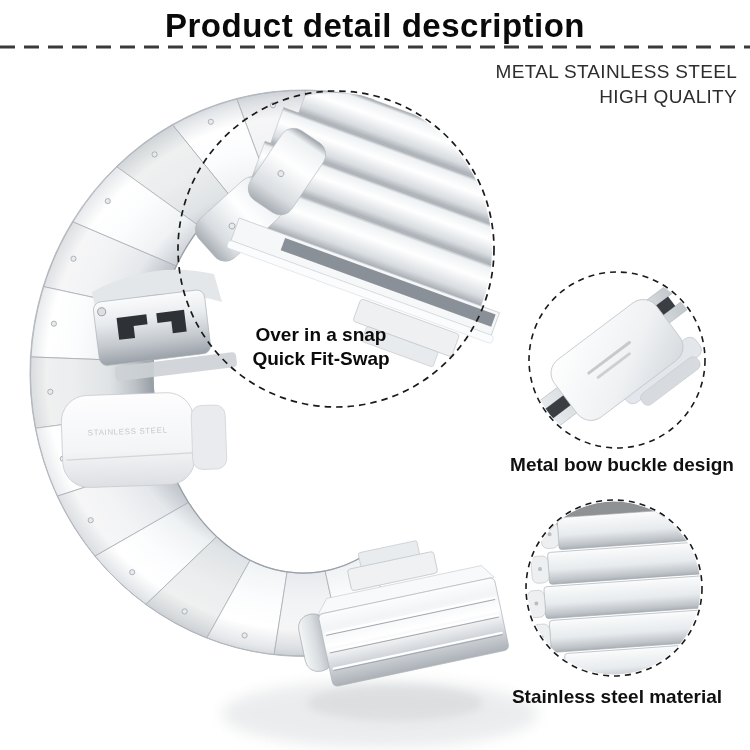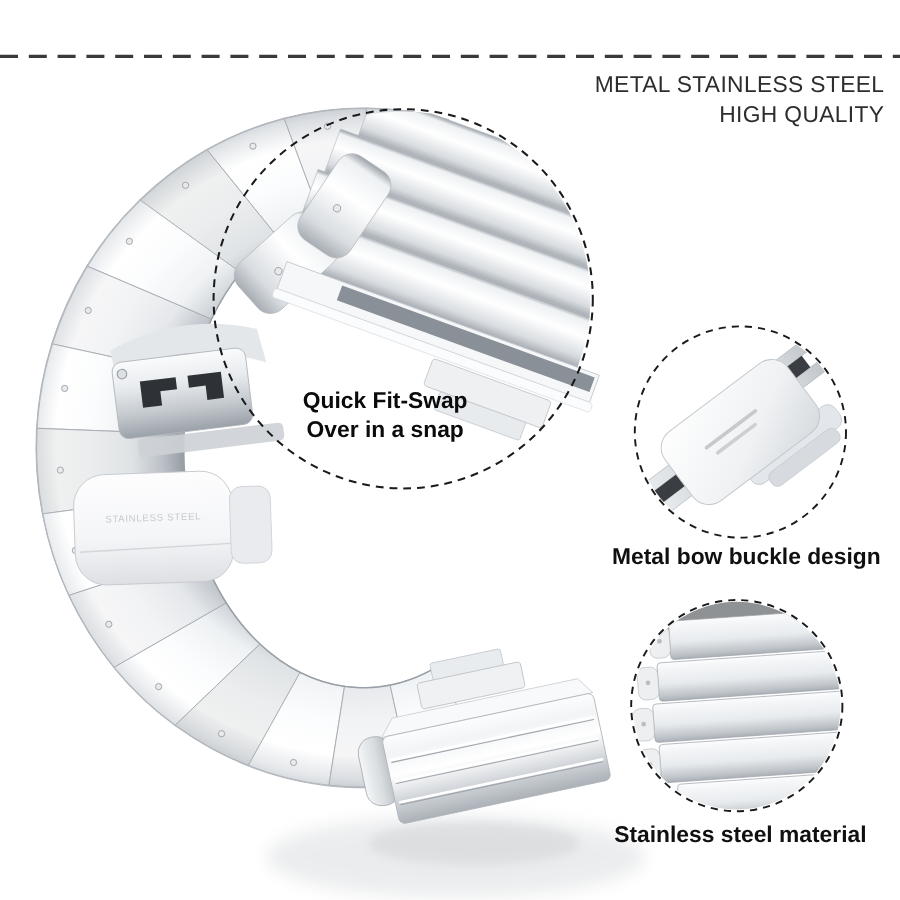--- a/index.html
+++ b/index.html
@@ -237,26 +237,27 @@
           <rect x="530" y="619" width="17" height="27" rx="6" fill="#edeff1" stroke="#b3b8bd" stroke-width="0.5"></rect>
           <circle cx="538.5" cy="632" r="2" fill="#b9bec3"></circle>
           <rect x="560" y="650" width="155" height="32" rx="3" fill="url(#barMatV)" stroke="#9fa5ab" stroke-width="0.6"></rect>
           <rect x="543" y="653" width="17" height="27" rx="6" fill="#edeff1" stroke="#b3b8bd" stroke-width="0.5"></rect>
           <circle cx="551.5" cy="666" r="2" fill="#b9bec3"></circle>
         </g>
     </g>
     <circle cx="614" cy="588" r="88" fill="none" stroke="#1a1a1a" stroke-width="1.6" stroke-dasharray="6 5"></circle>
   </svg>
 
+  <div class="page-title">Product detail description</div>
 
   <div class="tagline">
     <div>METAL STAINLESS STEEL</div>
     <div>HIGH QUALITY</div>
   </div>
 
   <div class="quickfit">
+    <div>Over in a snap</div>
     <div>Quick Fit-Swap</div>
-    <div>Over in a snap</div>
   </div>
 
   <div class="caption buckle">Metal bow buckle design</div>
   <div class="caption material">Stainless steel material</div>
 </div>
 
 </body></html>

